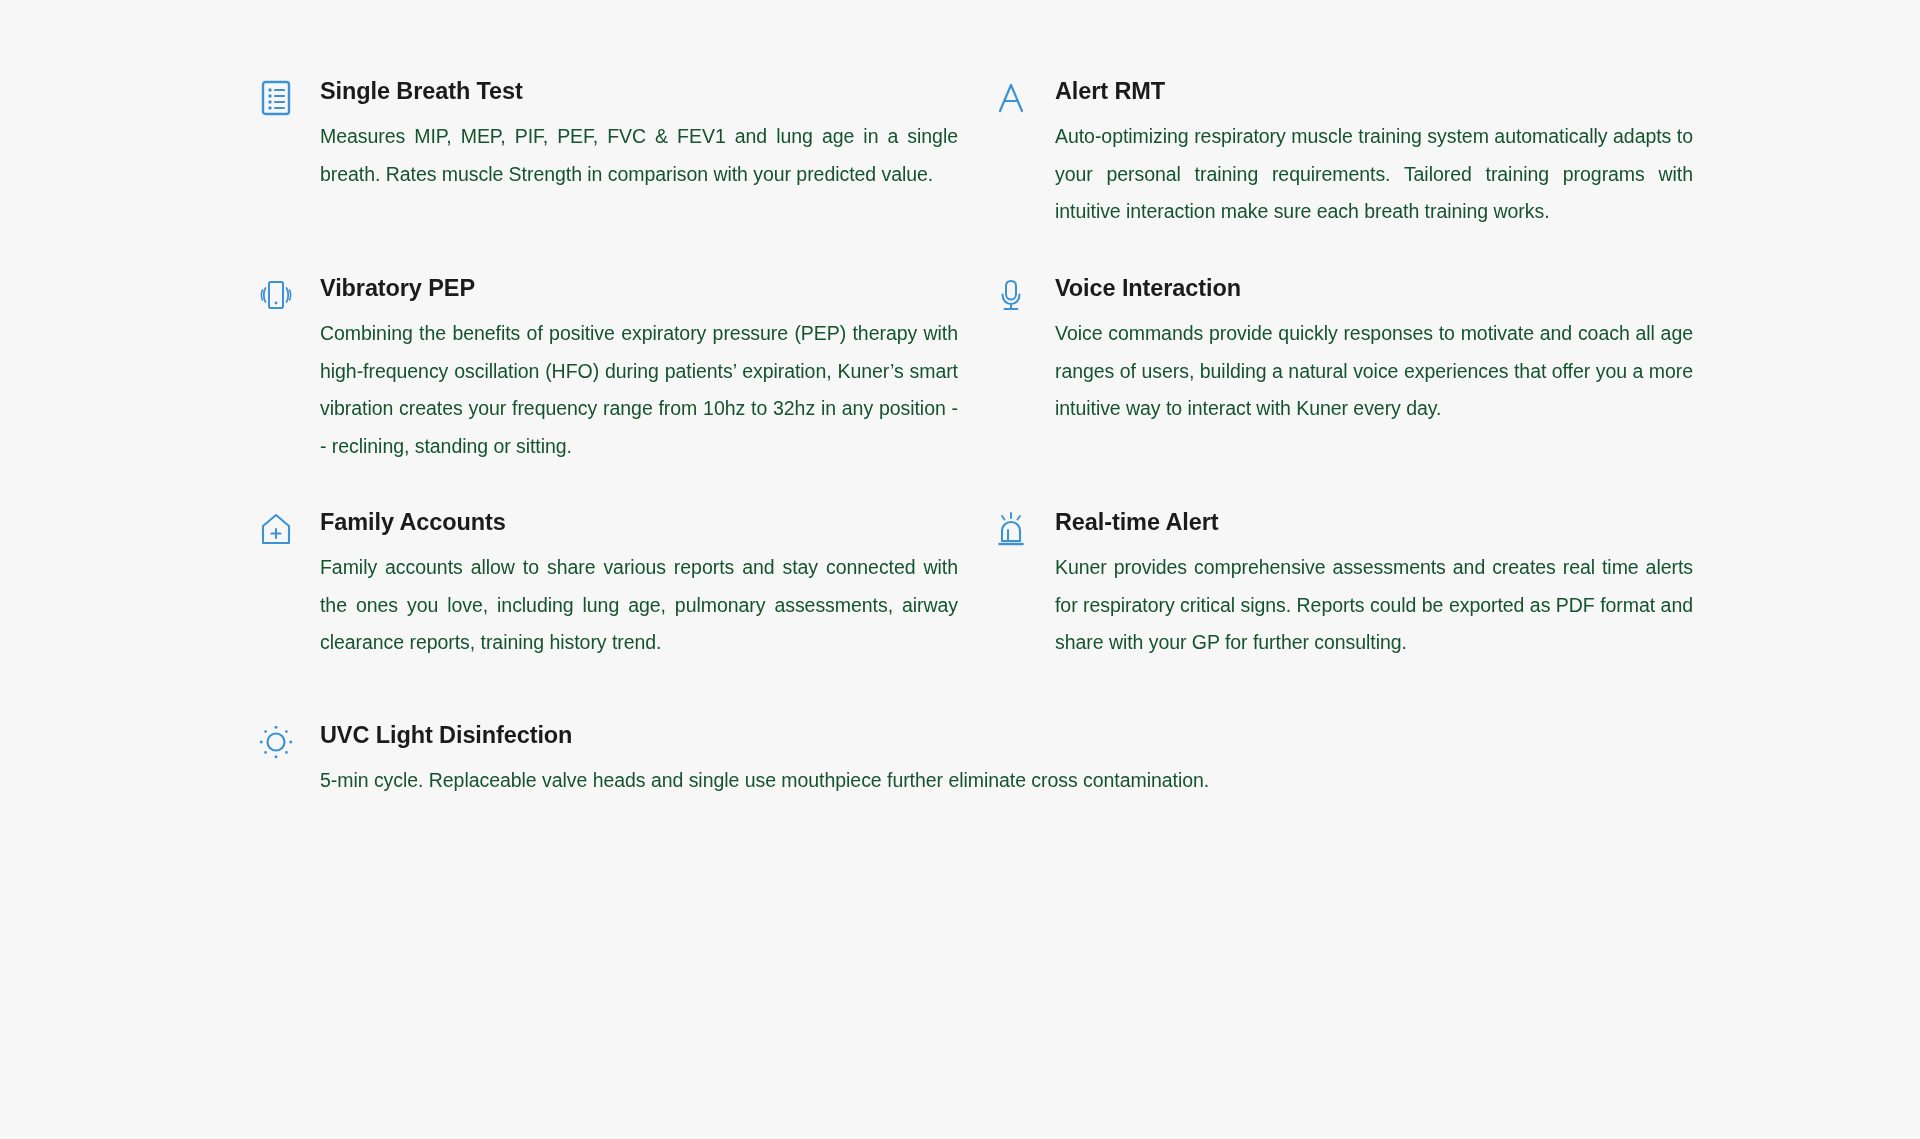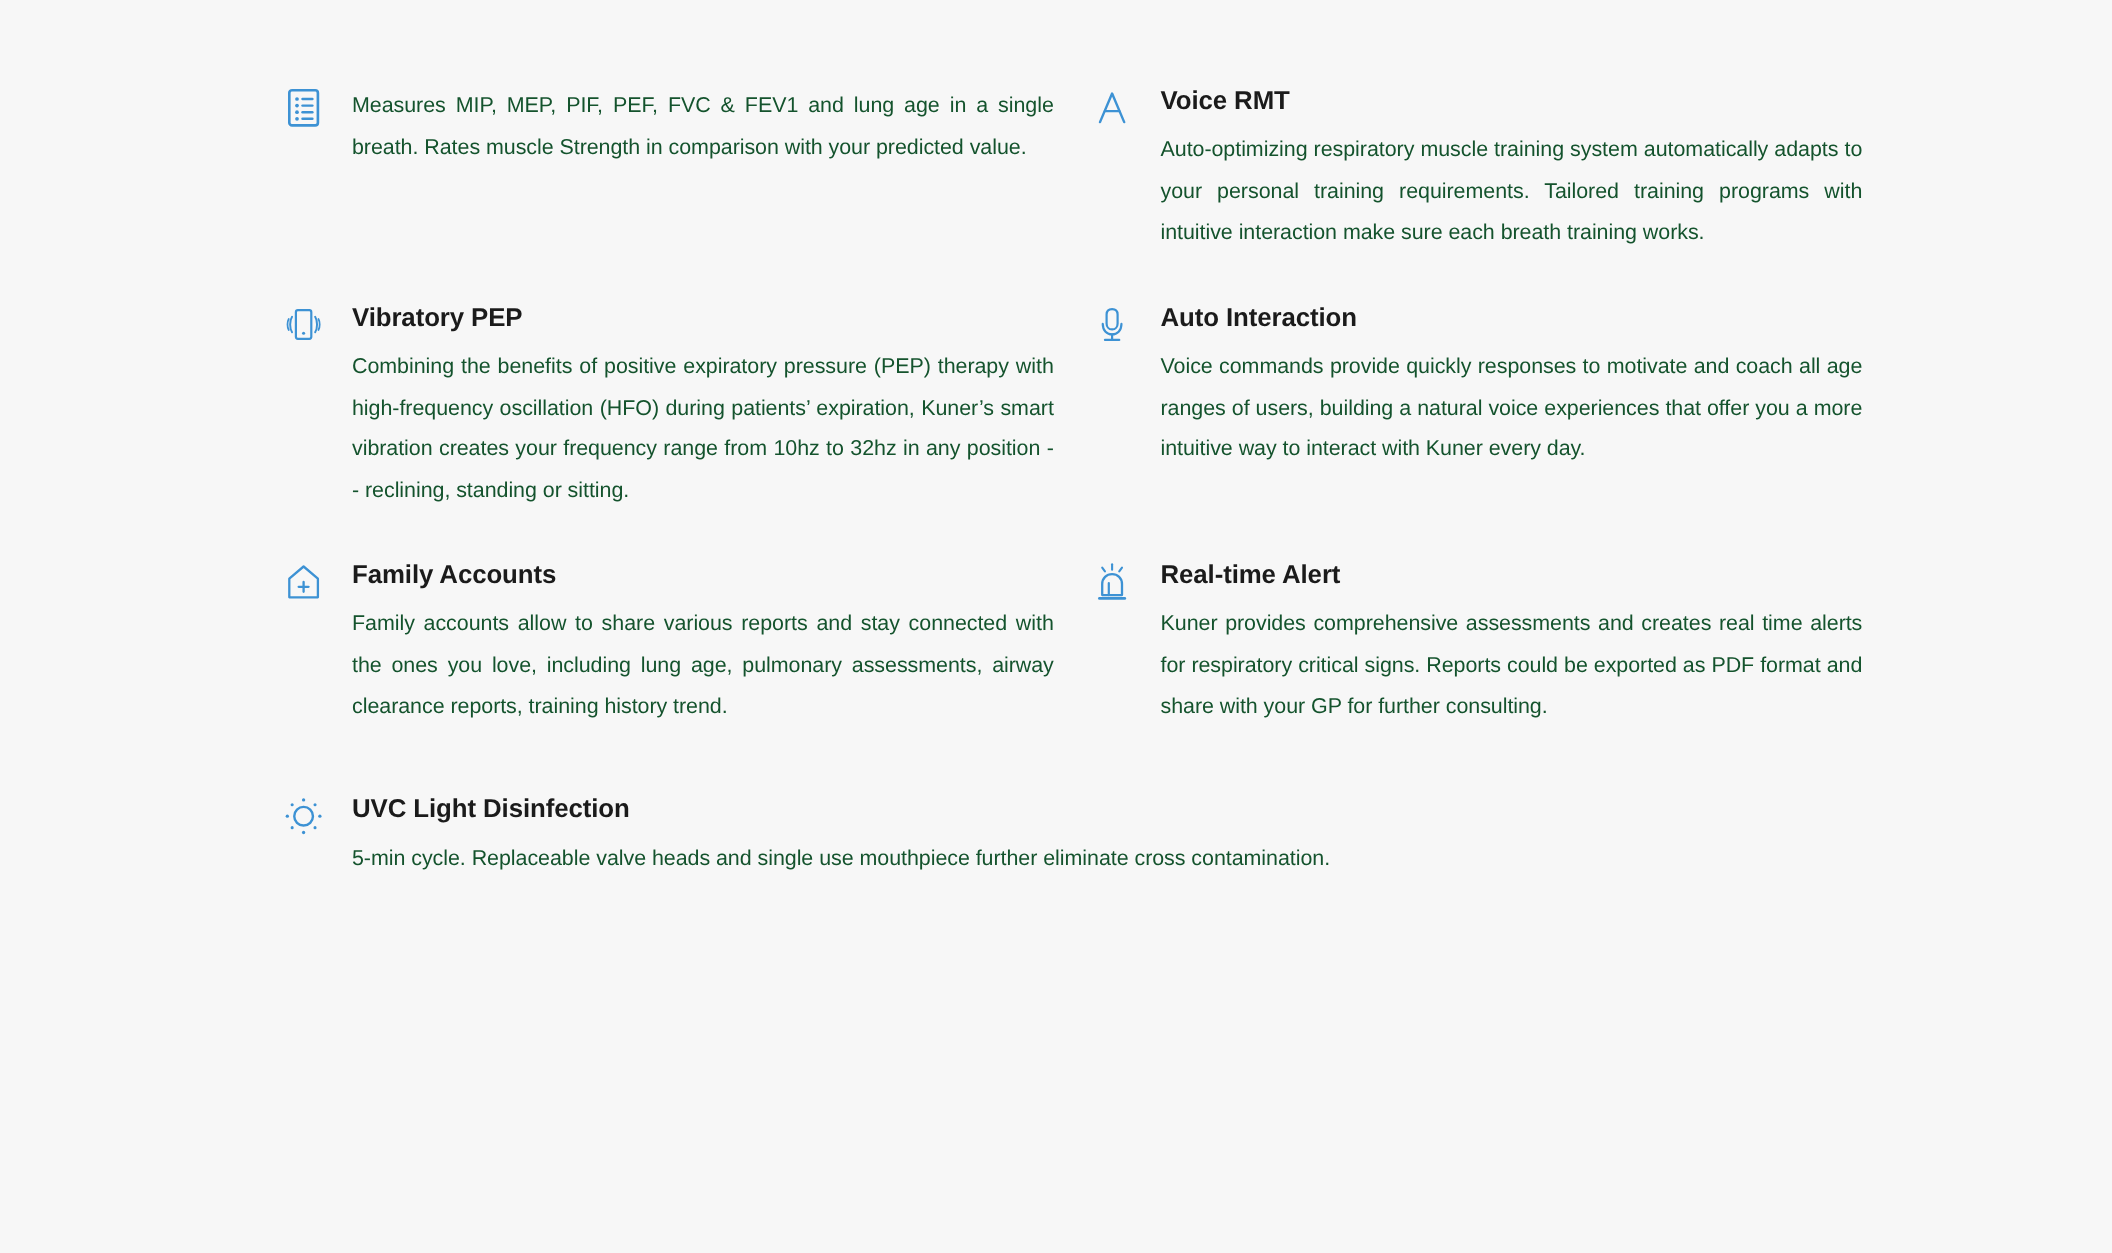--- a/index.html
+++ b/index.html
@@ -123,33 +123,34 @@
           <circle cx="9" cy="16" r="1.7" fill="#3d92d4"></circle>
           <circle cx="9" cy="22" r="1.7" fill="#3d92d4"></circle>
           <circle cx="9" cy="28" r="1.7" fill="#3d92d4"></circle>
           <line x1="14" y1="10" x2="23" y2="10" stroke="#3d92d4" stroke-width="2.2" stroke-linecap="round"></line>
           <line x1="14" y1="16" x2="23" y2="16" stroke="#3d92d4" stroke-width="2.2" stroke-linecap="round"></line>
           <line x1="14" y1="22" x2="23" y2="22" stroke="#3d92d4" stroke-width="2.2" stroke-linecap="round"></line>
           <line x1="14" y1="28" x2="23" y2="28" stroke="#3d92d4" stroke-width="2.2" stroke-linecap="round"></line>
         </svg>
       </div>
       <div class="body">
+        <h3 class="feature-title">Single Breath Test</h3>
         <p class="feature-desc">Measures MIP, MEP, PIF, PEF, FVC &amp; FEV1 and lung age in a single breath. Rates muscle Strength in comparison with your predicted value.</p>
       </div>
     </div>
 
     <div class="feature col-right r1">
       <div class="icon-slot">
         <svg width="30" height="36" viewBox="0 0 30 36">
           <path d="M4 31 L15 5 L26 31" fill="none" stroke="#3d92d4" stroke-width="2.2" stroke-linecap="round" stroke-linejoin="round"></path>
           <line x1="8.5" y1="21" x2="21.5" y2="21" stroke="#3d92d4" stroke-width="2.2" stroke-linecap="round"></line>
         </svg>
       </div>
       <div class="body">
-        <h3 class="feature-title">Voice RMT</h3>
+        <h3 class="feature-title">Alert RMT</h3>
         <p class="feature-desc">Auto-optimizing respiratory muscle training system automatically adapts to your personal training requirements. Tailored training programs with intuitive interaction make sure each breath training works.</p>
       </div>
     </div>
 
     <div class="feature col-left r2">
       <div class="icon-slot">
         <svg width="34" height="36" viewBox="0 0 34 36">
           <rect x="10" y="5" width="14" height="26" rx="1.8" fill="none" stroke="#3d92d4" stroke-width="2"></rect>
           <circle cx="17" cy="26" r="1.4" fill="#3d92d4"></circle>
           <path d="M6.5 11 C4.2 14.5 4.2 21.5 6.5 25" fill="none" stroke="#3d92d4" stroke-width="1.8" stroke-linecap="round"></path>
@@ -167,21 +168,21 @@
     <div class="feature col-right r2">
       <div class="icon-slot">
         <svg width="30" height="36" viewBox="0 0 30 36">
           <path d="M15 4 C11.7 4 10 6.2 10 9 L10 17 C10 20 11.8 22.5 15 22.5 C18.2 22.5 20 20 20 17 L20 9 C20 6.2 18.3 4 15 4 Z" fill="none" stroke="#3d92d4" stroke-width="2"></path>
           <path d="M6.5 17.5 C6.5 23.5 10.4 27 15 27 C19.6 27 23.5 23.5 23.5 17.5" fill="none" stroke="#3d92d4" stroke-width="2" stroke-linecap="round"></path>
           <line x1="15" y1="27" x2="15" y2="32" stroke="#3d92d4" stroke-width="2" stroke-linecap="round"></line>
           <line x1="8.5" y1="32" x2="21.5" y2="32" stroke="#3d92d4" stroke-width="2" stroke-linecap="round"></line>
         </svg>
       </div>
       <div class="body">
-        <h3 class="feature-title">Auto Interaction</h3>
+        <h3 class="feature-title">Voice Interaction</h3>
         <p class="feature-desc">Voice commands provide quickly responses to motivate and coach all age ranges of users, building a natural voice experiences that offer you a more intuitive way to interact with Kuner every day.</p>
       </div>
     </div>
 
     <div class="feature col-right r3">
       <div class="icon-slot">
         <svg width="32" height="38" viewBox="0 0 32 38">
           <path d="M7 30 L7 20 C7 14.5 11 11 16 11 C21 11 25 14.5 25 20 L25 30 Z" fill="none" stroke="#3d92d4" stroke-width="2.1" stroke-linejoin="round"></path>
           <line x1="13" y1="30" x2="13" y2="19" stroke="#3d92d4" stroke-width="2" stroke-linecap="round"></line>
           <line x1="4.5" y1="33" x2="27.5" y2="33" stroke="#3d92d4" stroke-width="2.6" stroke-linecap="round"></line>

